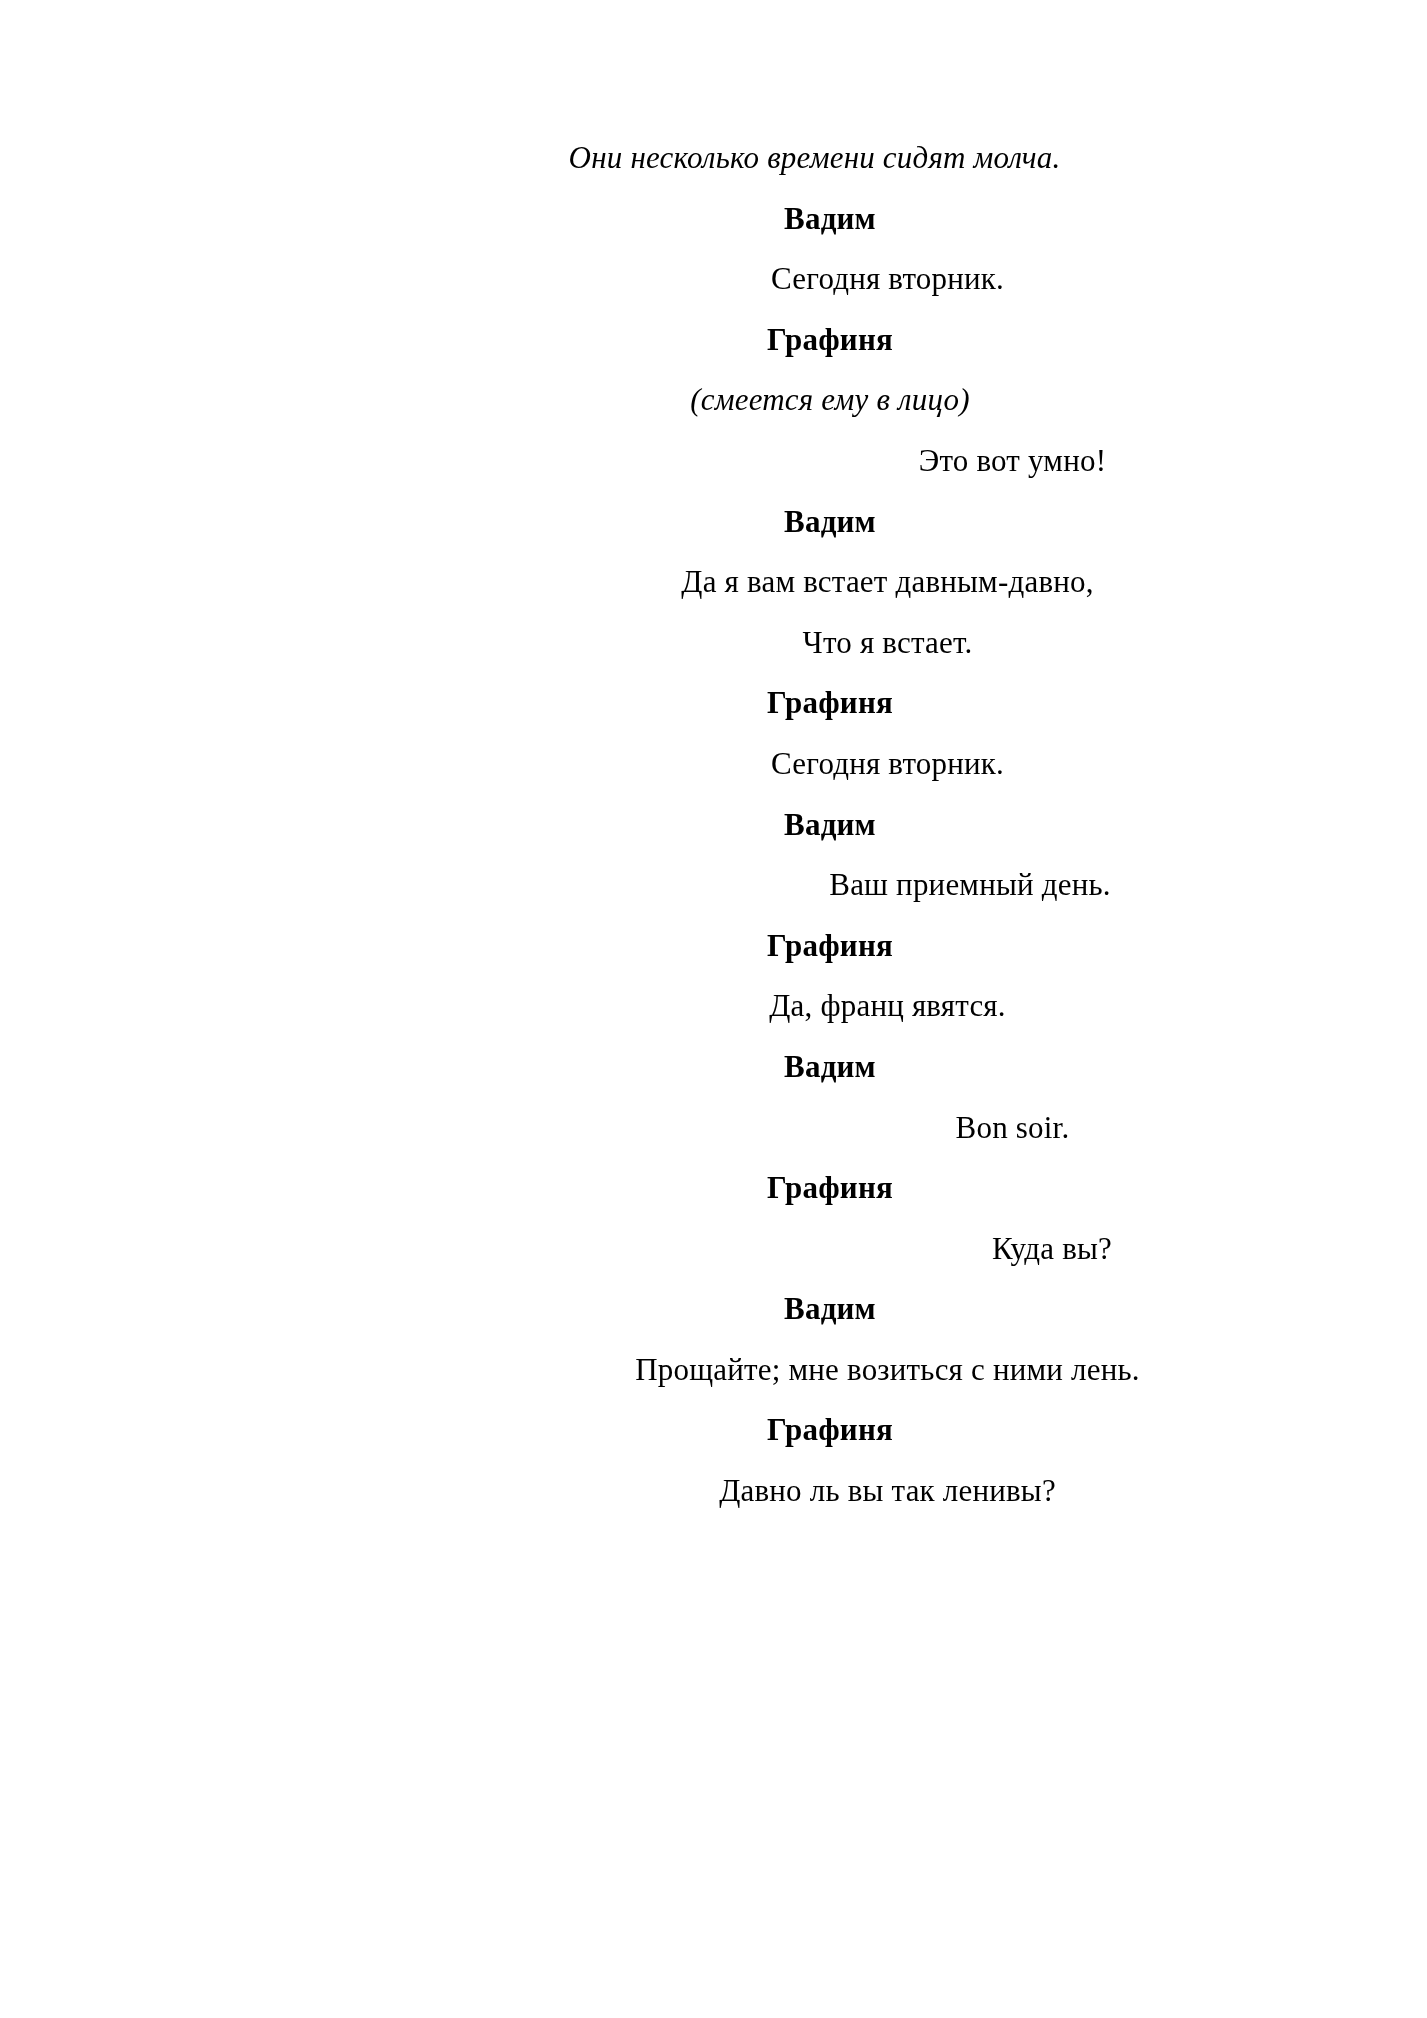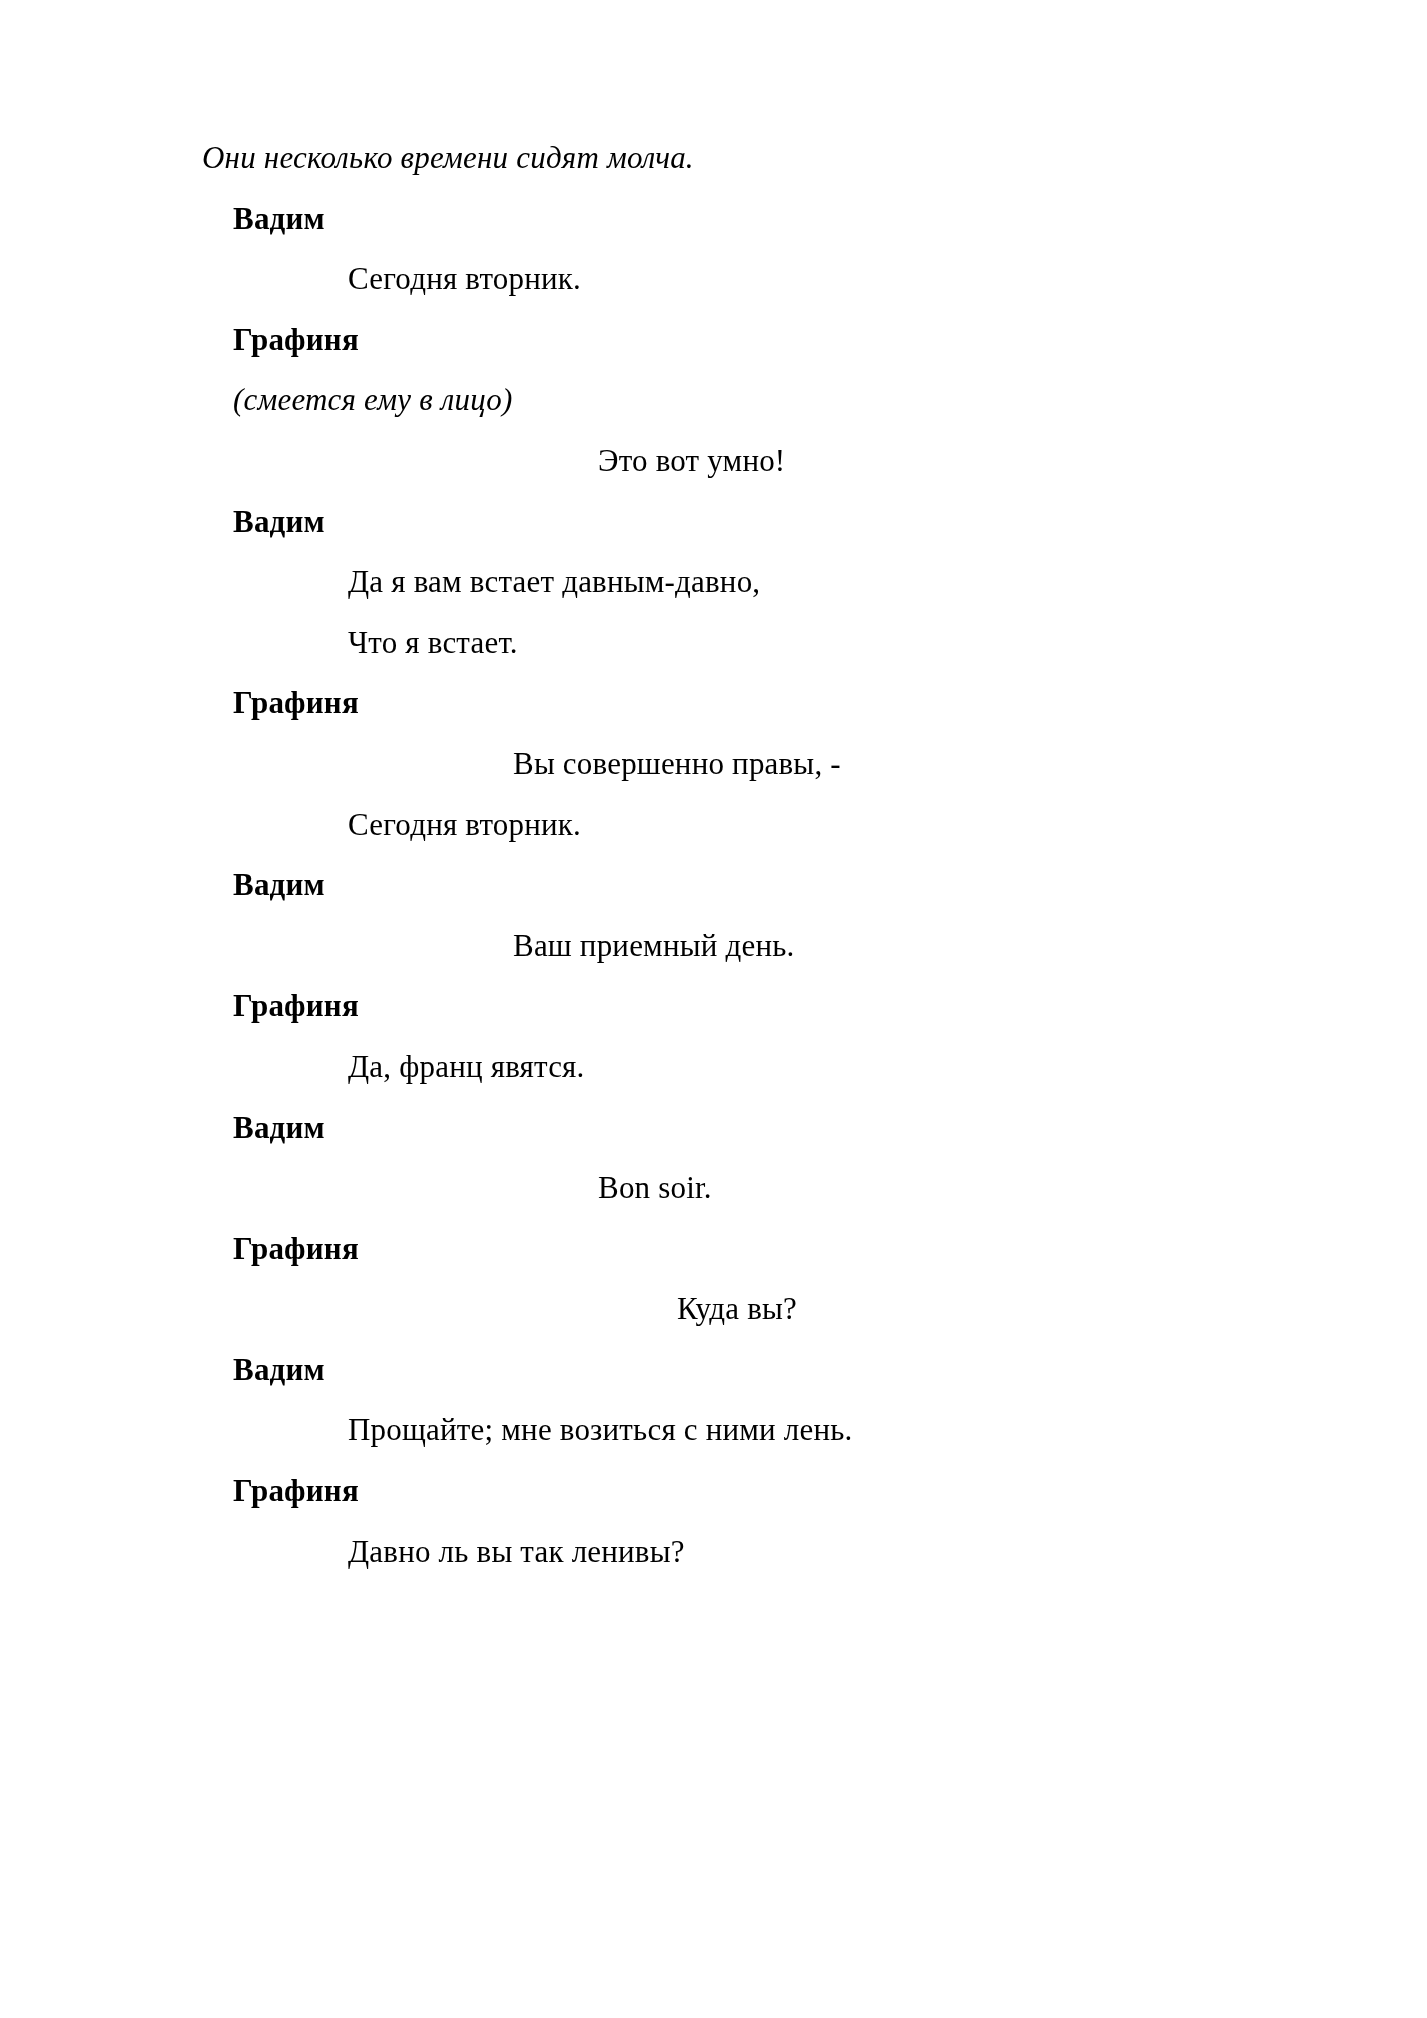--- a/index.html
+++ b/index.html
@@ -12,20 +12,21 @@
     background: #ffffff;
     position: relative;
     overflow: hidden;
     font-family: "Liberation Serif", "DejaVu Serif", serif;
     color: #000000;
   }
   .page {
     position: absolute;
     inset: 0;
     background: #ffffff;
+    text-align: center;
   }
   .text-block {
     position: absolute;
     top: 128px;
     left: 0;
     right: 0;
   }
   .doc-line {
     font-size: 31px;
     line-height: 60.6px;
@@ -54,21 +55,20 @@
       <div class="doc-line style-stage-direction indent-opening">Они несколько времени сидят молча.</div>
       <div class="doc-line style-character-name indent-margin">Вадим</div>
       <div class="doc-line style-verse indent-verse-1">Сегодня вторник.</div>
       <div class="doc-line style-character-name indent-margin">Графиня</div>
       <div class="doc-line style-stage-direction indent-margin">(смеется ему в лицо)</div>
       <div class="doc-line style-verse indent-verse-3">Это вот умно!</div>
       <div class="doc-line style-character-name indent-margin">Вадим</div>
       <div class="doc-line style-verse indent-verse-1">Да я вам встает давным-давно,</div>
       <div class="doc-line style-verse indent-verse-1">Что я встает.</div>
       <div class="doc-line style-character-name indent-margin">Графиня</div>
-      <div class="doc-line style-verse indent-verse-2">Вы совершенно правы, -</div>
       <div class="doc-line style-verse indent-verse-1">Сегодня вторник.</div>
       <div class="doc-line style-character-name indent-margin">Вадим</div>
       <div class="doc-line style-verse indent-verse-2">Ваш приемный день.</div>
       <div class="doc-line style-character-name indent-margin">Графиня</div>
       <div class="doc-line style-verse indent-verse-1">Да, франц явятся.</div>
       <div class="doc-line style-character-name indent-margin">Вадим</div>
       <div class="doc-line style-verse indent-verse-3">Bon soir.</div>
       <div class="doc-line style-character-name indent-margin">Графиня</div>
       <div class="doc-line style-verse indent-verse-4">Куда вы?</div>
       <div class="doc-line style-character-name indent-margin">Вадим</div>

